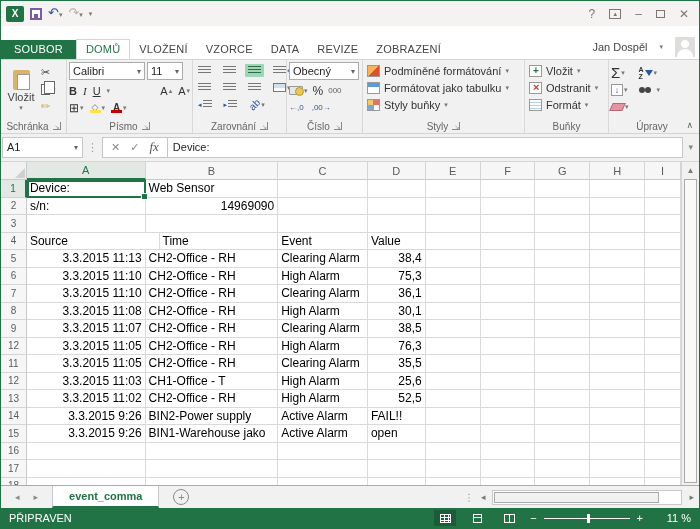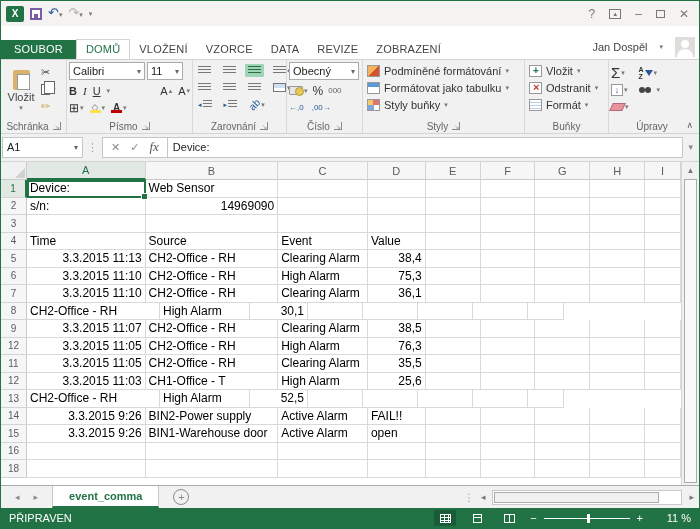--- a/index.html
+++ b/index.html
@@ -474,22 +474,22 @@
           <div class="cell" style="width: 90px;"></div>
           <div class="cell" style="width: 58px;"></div>
           <div class="cell" style="width: 55px;"></div>
           <div class="cell" style="width: 55px;"></div>
           <div class="cell" style="width: 55px;"></div>
           <div class="cell" style="width: 55px;"></div>
           <div class="cell" style="width: 36px;"></div>
         </div>
         <div class="grow">
           <div class="rowhdr">4</div>
+          <div class="cell" style="width: 133px;">Source</div>
           <div class="cell" style="width: 119px;">Time</div>
-          <div class="cell" style="width: 133px;">Source</div>
           <div class="cell" style="width: 90px;">Event</div>
           <div class="cell" style="width: 58px;">Value</div>
           <div class="cell" style="width: 55px;"></div>
           <div class="cell" style="width: 55px;"></div>
           <div class="cell" style="width: 55px;"></div>
           <div class="cell" style="width: 55px;"></div>
           <div class="cell" style="width: 36px;"></div>
         </div>
         <div class="grow">
           <div class="rowhdr">5</div>
@@ -522,20 +522,21 @@
           <div class="cell" style="width: 90px;">Clearing Alarm</div>
           <div class="cell r" style="width: 58px;">36,1</div>
           <div class="cell" style="width: 55px;"></div>
           <div class="cell" style="width: 55px;"></div>
           <div class="cell" style="width: 55px;"></div>
           <div class="cell" style="width: 55px;"></div>
           <div class="cell" style="width: 36px;"></div>
         </div>
         <div class="grow">
           <div class="rowhdr">8</div>
+          <div class="cell r" style="width: 119px;">3.3.2015 11:08</div>
           <div class="cell" style="width: 133px;">CH2-Office - RH</div>
           <div class="cell" style="width: 90px;">High Alarm</div>
           <div class="cell r" style="width: 58px;">30,1</div>
           <div class="cell" style="width: 55px;"></div>
           <div class="cell" style="width: 55px;"></div>
           <div class="cell" style="width: 55px;"></div>
           <div class="cell" style="width: 55px;"></div>
           <div class="cell" style="width: 36px;"></div>
         </div>
         <div class="grow">
@@ -581,20 +582,21 @@
           <div class="cell" style="width: 90px;">High Alarm</div>
           <div class="cell r" style="width: 58px;">25,6</div>
           <div class="cell" style="width: 55px;"></div>
           <div class="cell" style="width: 55px;"></div>
           <div class="cell" style="width: 55px;"></div>
           <div class="cell" style="width: 55px;"></div>
           <div class="cell" style="width: 36px;"></div>
         </div>
         <div class="grow">
           <div class="rowhdr">13</div>
+          <div class="cell r" style="width: 119px;">3.3.2015 11:02</div>
           <div class="cell" style="width: 133px;">CH2-Office - RH</div>
           <div class="cell" style="width: 90px;">High Alarm</div>
           <div class="cell r" style="width: 58px;">52,5</div>
           <div class="cell" style="width: 55px;"></div>
           <div class="cell" style="width: 55px;"></div>
           <div class="cell" style="width: 55px;"></div>
           <div class="cell" style="width: 55px;"></div>
           <div class="cell" style="width: 36px;"></div>
         </div>
         <div class="grow">
@@ -605,31 +607,43 @@
           <div class="cell" style="width: 58px;">FAIL!!</div>
           <div class="cell" style="width: 55px;"></div>
           <div class="cell" style="width: 55px;"></div>
           <div class="cell" style="width: 55px;"></div>
           <div class="cell" style="width: 55px;"></div>
           <div class="cell" style="width: 36px;"></div>
         </div>
         <div class="grow">
           <div class="rowhdr">15</div>
           <div class="cell r" style="width: 119px;">3.3.2015 9:26</div>
-          <div class="cell" style="width: 133px;">BIN1-Warehouse door</div>
+          <div class="cell" style="width: 133px;">BIN1-Warehouse jako</div>
           <div class="cell" style="width: 90px;">Active Alarm</div>
           <div class="cell" style="width: 58px;">open</div>
           <div class="cell" style="width: 55px;"></div>
           <div class="cell" style="width: 55px;"></div>
           <div class="cell" style="width: 55px;"></div>
           <div class="cell" style="width: 55px;"></div>
           <div class="cell" style="width: 36px;"></div>
         </div>
         <div class="grow">
           <div class="rowhdr">16</div>
+          <div class="cell" style="width: 119px;"></div>
+          <div class="cell" style="width: 133px;"></div>
+          <div class="cell" style="width: 90px;"></div>
+          <div class="cell" style="width: 58px;"></div>
+          <div class="cell" style="width: 55px;"></div>
+          <div class="cell" style="width: 55px;"></div>
+          <div class="cell" style="width: 55px;"></div>
+          <div class="cell" style="width: 55px;"></div>
+          <div class="cell" style="width: 36px;"></div>
+        </div>
+        <div class="grow">
+          <div class="rowhdr">17</div>
           <div class="cell" style="width: 119px;"></div>
           <div class="cell" style="width: 133px;"></div>
           <div class="cell" style="width: 90px;"></div>
           <div class="cell" style="width: 58px;"></div>
           <div class="cell" style="width: 55px;"></div>
           <div class="cell" style="width: 55px;"></div>
           <div class="cell" style="width: 55px;"></div>
           <div class="cell" style="width: 55px;"></div>
           <div class="cell" style="width: 36px;"></div>
         </div>

